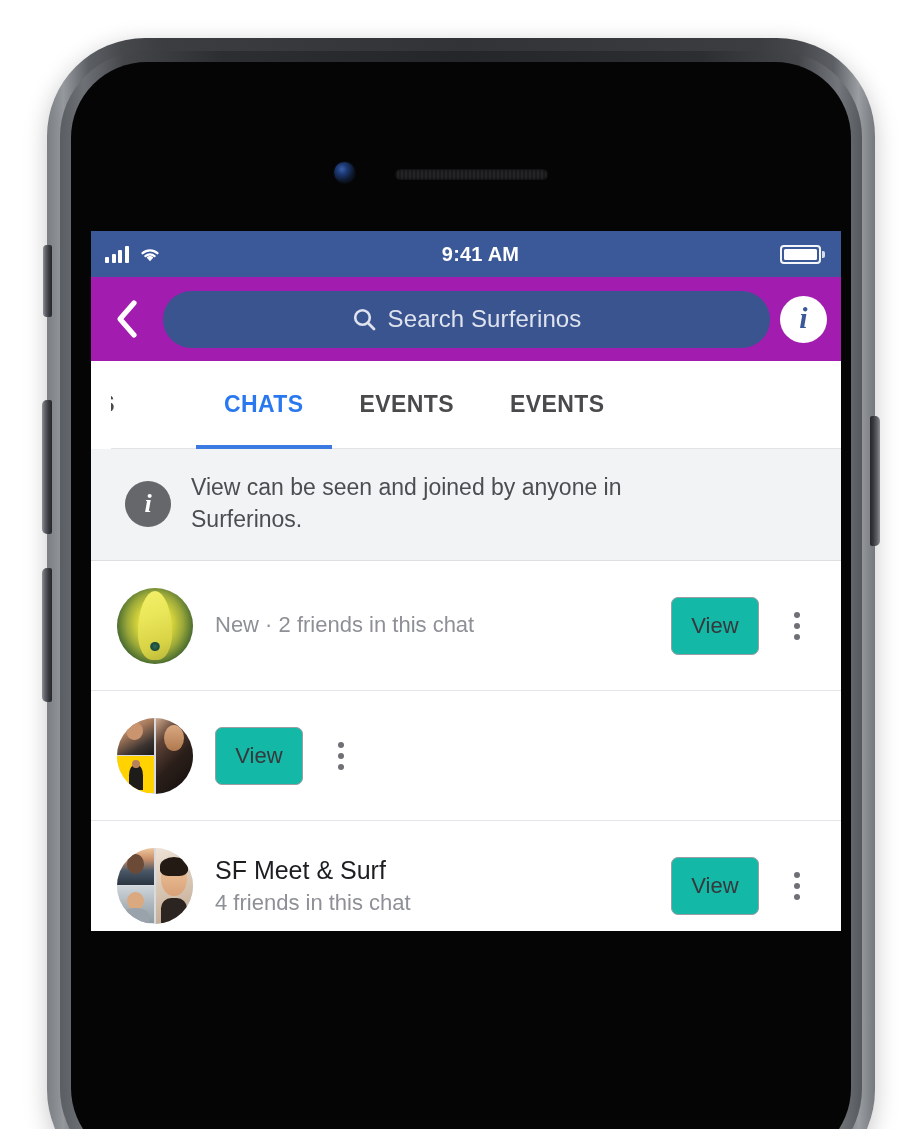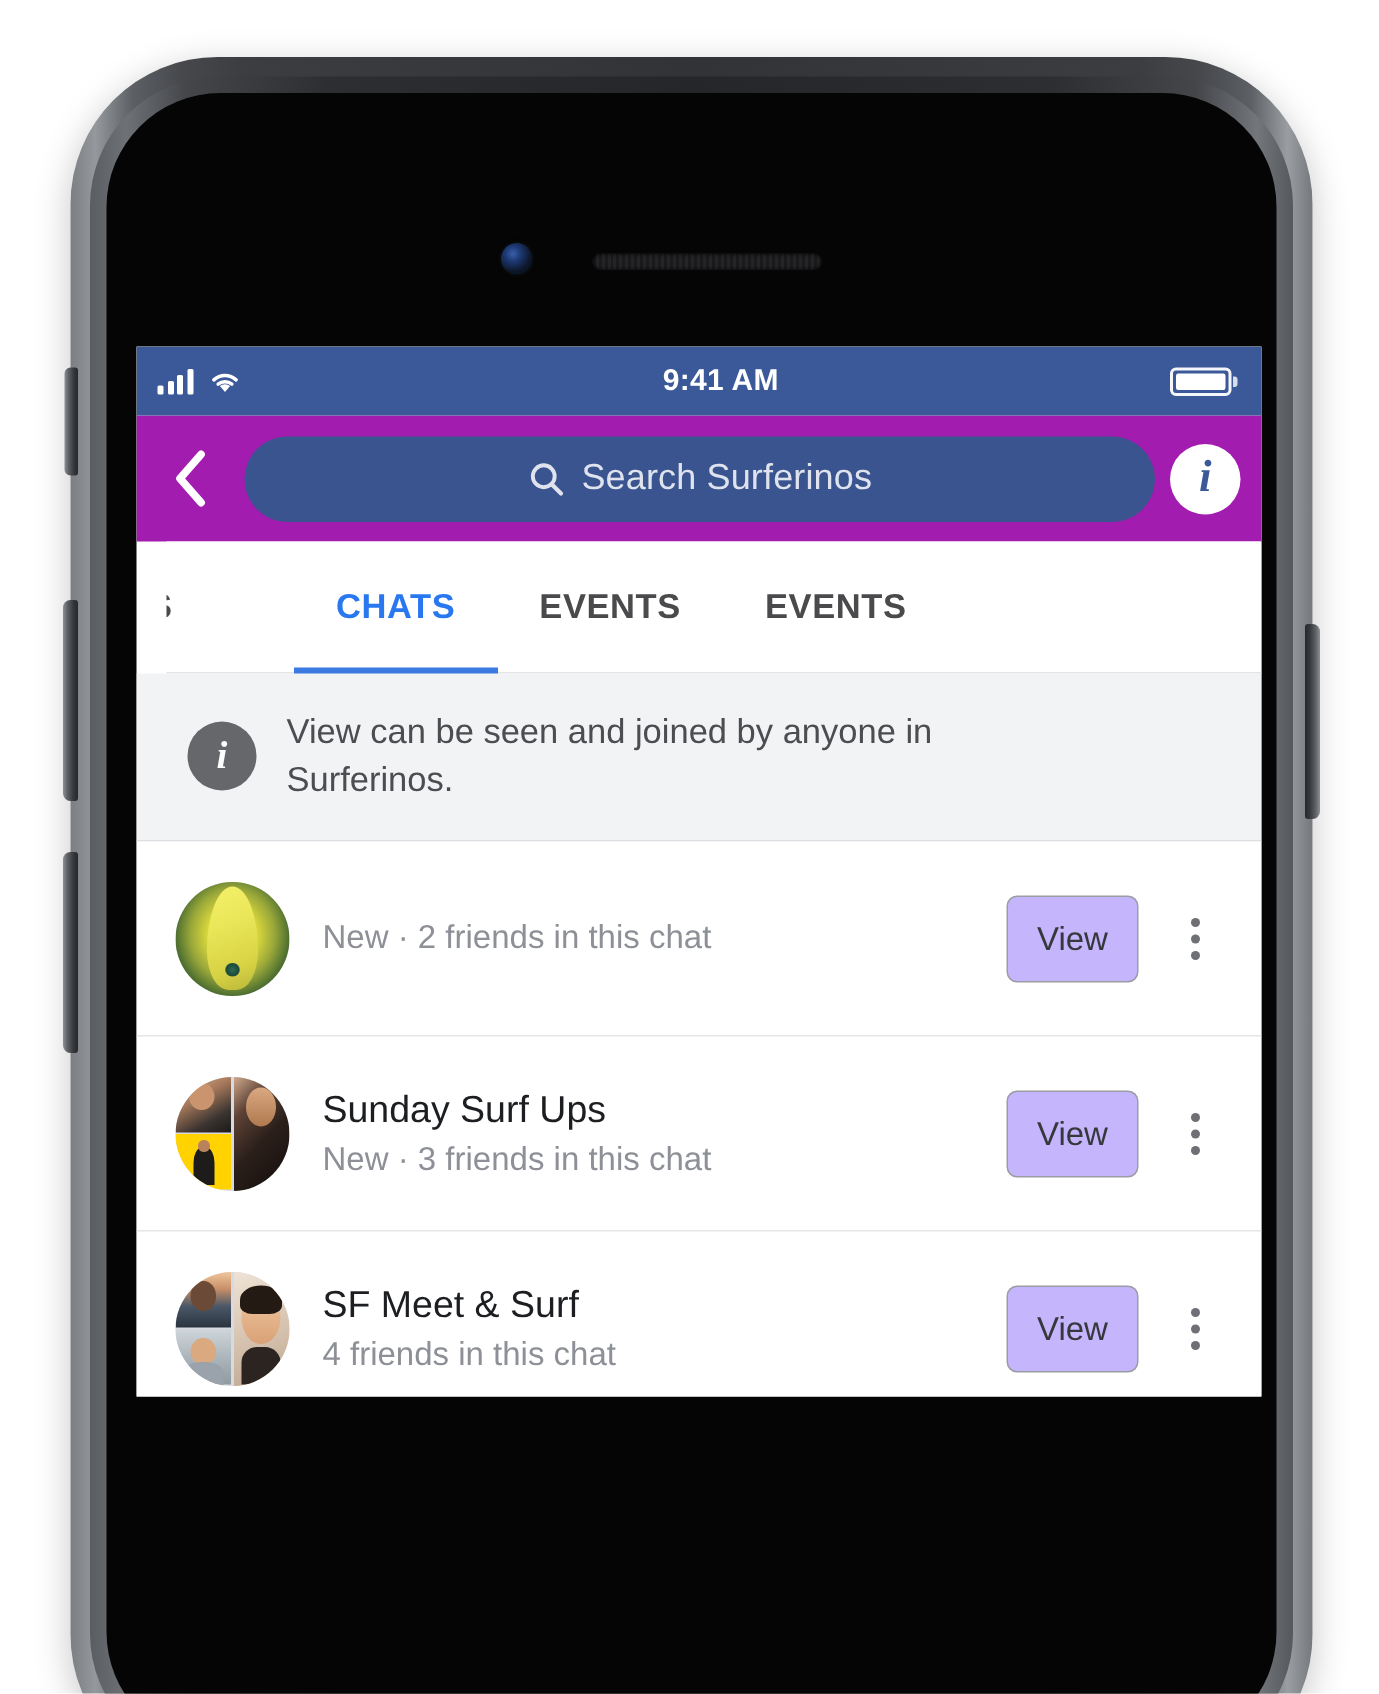--- a/index.html
+++ b/index.html
@@ -310,21 +310,21 @@
     color: #8d9096;
     font-size: 22px;
     line-height: 1.2;
     white-space: nowrap;
   }
   .view-button {
     flex: none;
     width: 86px; height: 56px;
     border: 1.6px solid #9a9da3;
     border-radius: 7px;
-    background: #c4b5fd;
+    background: #14b8a6;
     color: #36383c;
     font-size: 22px;
     font-family: "Liberation Sans", sans-serif;
     display: flex; align-items: center; justify-content: center;
     cursor: pointer;
     margin-right: 12px;
   }
   .kebab-menu {
     flex: none;
     width: 52px; height: 56px;
@@ -449,24 +449,20 @@
 
         <div class="chat-row">
           <div class="chat-avatar">
             <div class="q" style="left:0;top:0;width:49%;height:49%;background:linear-gradient(150deg,#d9b79c 0%,#a87a5c 38%,#3a3330 74%,#1b1a19 100%);"></div>
             <div class="q" style="left:12%;top:6%;width:22%;height:24%;border-radius:50%;background:#c9946e;"></div>
             <div class="q" style="left:0;top:51%;width:49%;height:49%;background:#ffd200;"></div>
             <div class="q" style="left:16%;top:62%;width:18%;height:34%;background:#1d1c1b;border-radius:40% 40% 0 0;"></div>
             <div class="q" style="left:20%;top:56%;width:10%;height:11%;border-radius:50%;background:#b9825c;"></div>
             <div class="q" style="left:51%;top:0;width:49%;height:100%;background:linear-gradient(135deg,#cfa98c 0%,#5e4236 25%,#2b1f1a 55%,#120d0b 100%);"></div>
             <div class="q" style="left:62%;top:10%;width:26%;height:34%;border-radius:50%;background:linear-gradient(180deg,#d9a881 0%,#b0794f 100%);"></div>
-          </div>
-          <div class="chat-meta">
-            <div class="chat-title">Sunday Surf Ups</div>
-            <div class="chat-sub">New · 3 friends in this chat</div>
           </div>
           <div class="view-button">View</div>
           <div class="kebab-menu">
               <i></i>
               <i></i>
               <i></i>
             </div>
         </div>
 
         <div class="chat-row">

